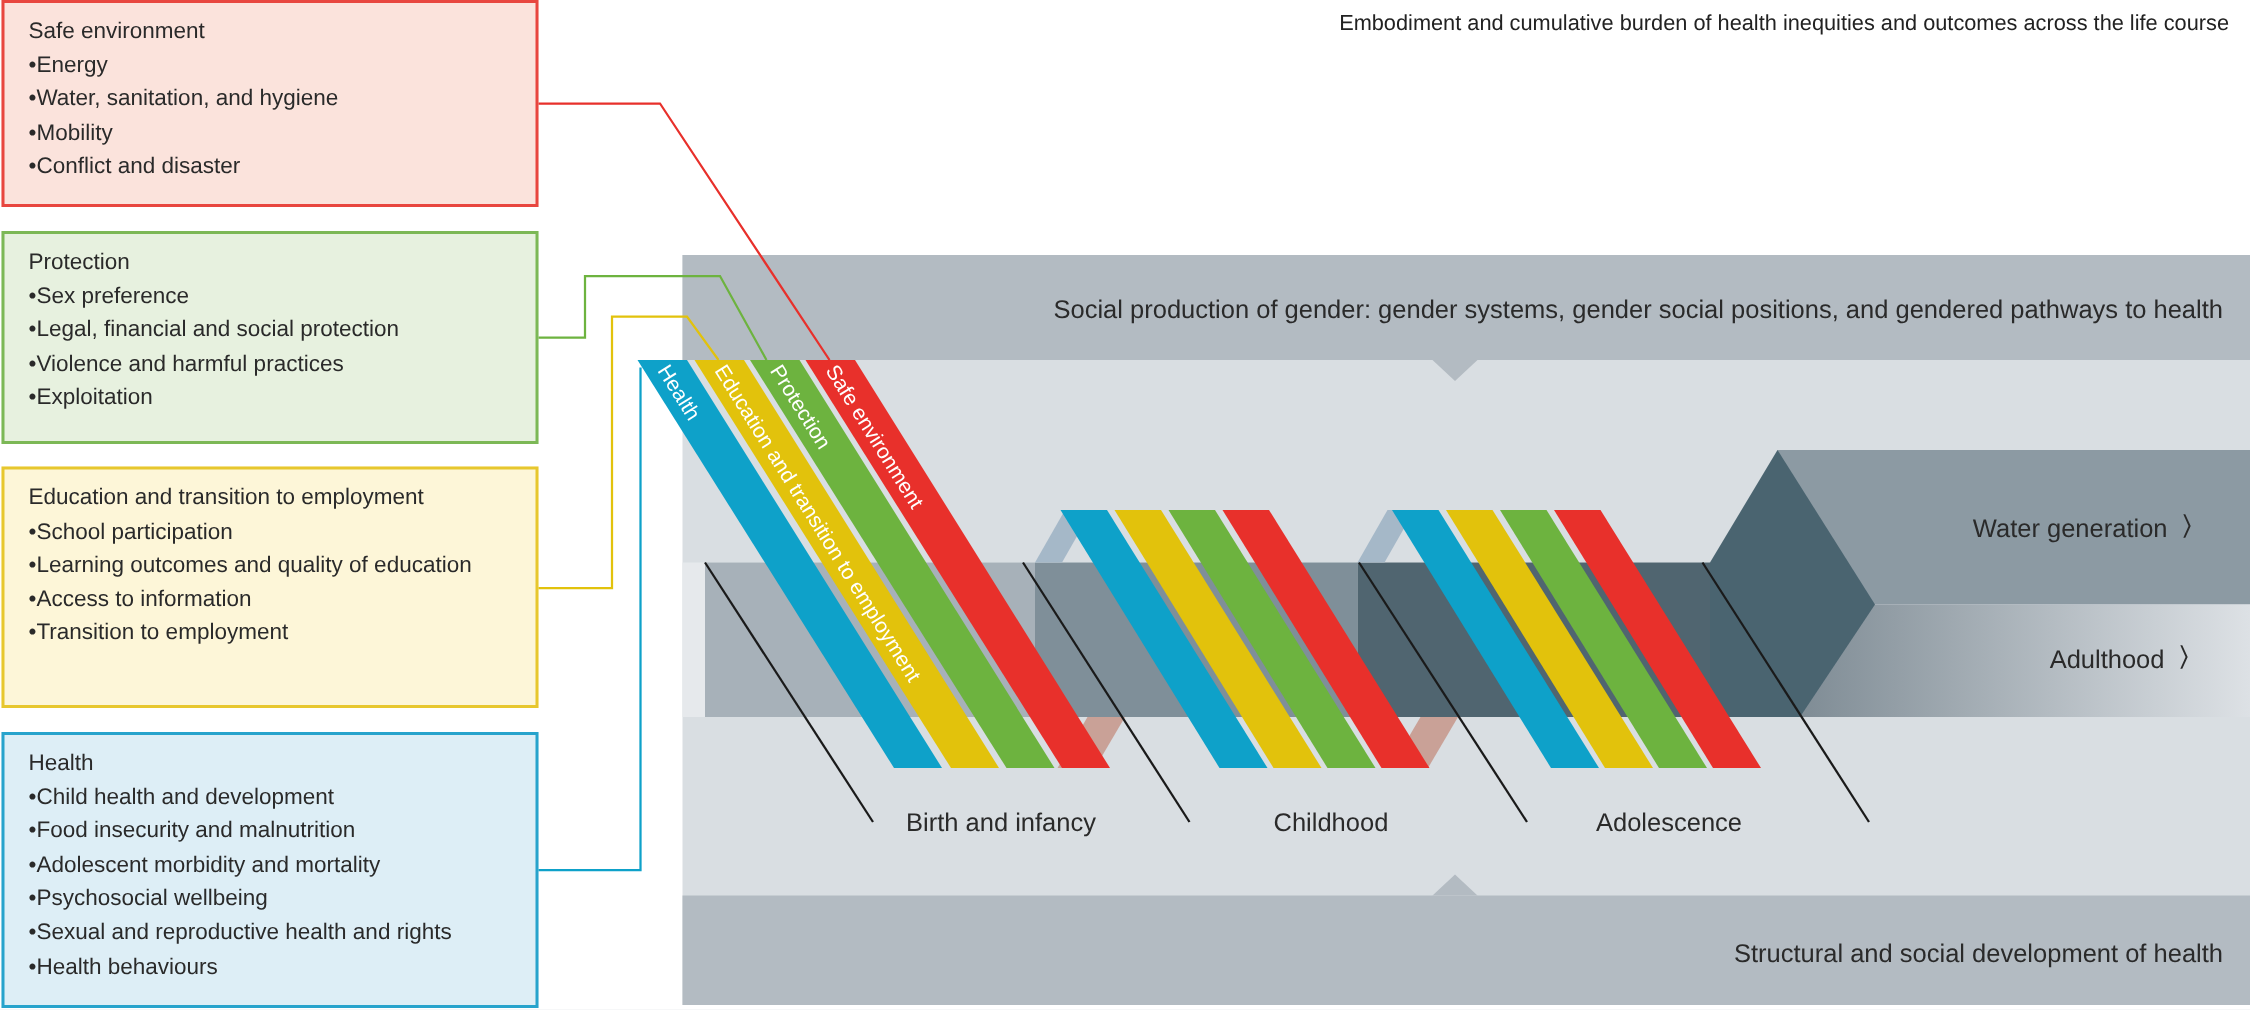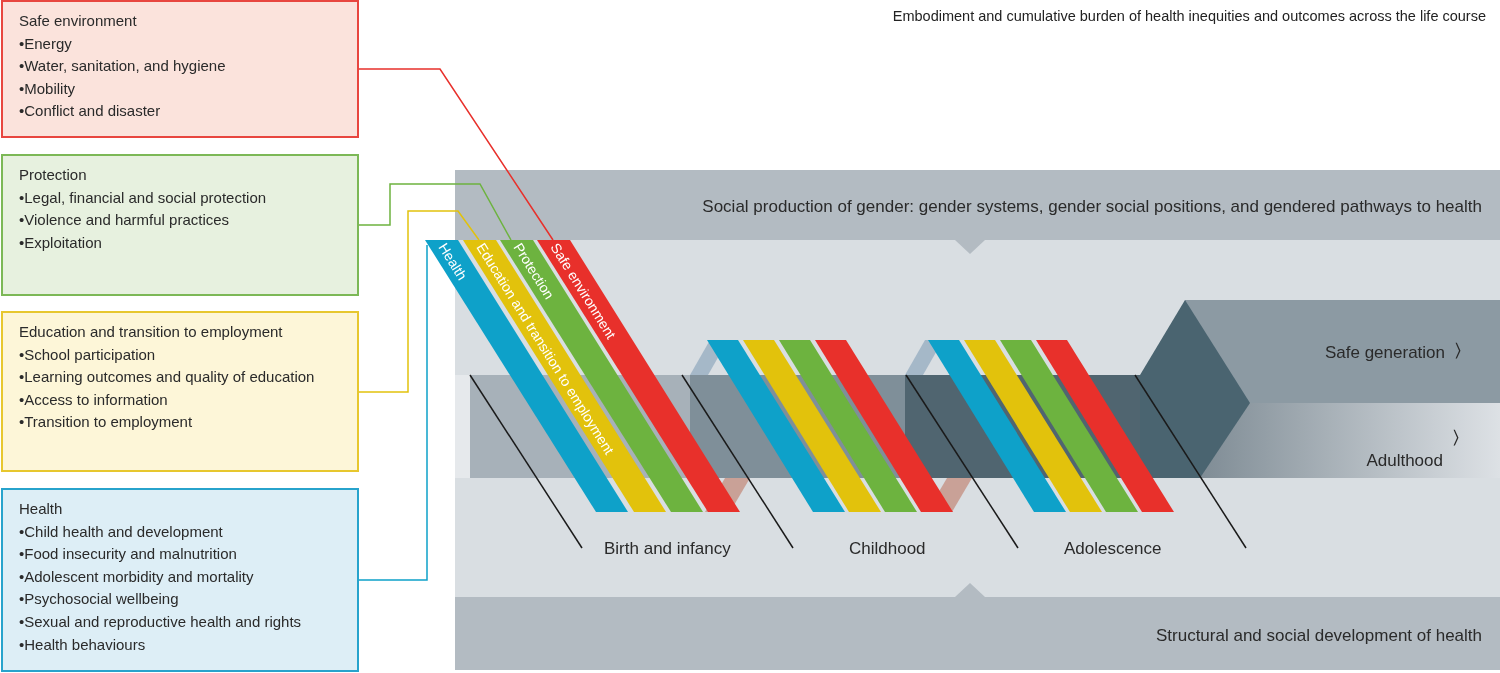--- a/index.html
+++ b/index.html
@@ -21,20 +21,21 @@
 
 <div id="box-safe" class="box">
   <span class="ttl">Safe environment</span>
   <span class="itm">Energy</span>
   <span class="itm">Water, sanitation, and hygiene</span>
   <span class="itm">Mobility</span>
   <span class="itm">Conflict and disaster</span>
 </div>
 <div id="box-prot" class="box">
   <span class="ttl">Protection</span>
+  <span class="itm">Sex preference</span>
   <span class="itm">Legal, financial and social protection</span>
   <span class="itm">Violence and harmful practices</span>
   <span class="itm">Exploitation</span>
 </div>
 <div id="box-edu" class="box">
   <span class="ttl">Education and transition to employment</span>
   <span class="itm">School participation</span>
   <span class="itm">Learning outcomes and quality of education</span>
   <span class="itm">Access to information</span>
   <span class="itm">Transition to employment</span>
@@ -110,16 +111,16 @@
   <polyline points="359,225 390,225 390,184 480,184 511,240" fill="none" stroke="#6db33f" stroke-width="1.5"></polyline>
   <polyline points="359,392 408,392 408,211 458,211 479,240" fill="none" stroke="#e2c20c" stroke-width="1.5"></polyline>
   <polyline points="359,580 427,580 427,245" fill="none" stroke="#0ea1c9" stroke-width="1.5"></polyline>
 </svg>
 
 <div class="lbl" style="right:18px;top:197px;">Social production of gender: gender systems, gender social positions, and gendered pathways to health</div>
 <div class="lbl" style="right:18px;top:626px;">Structural and social development of health</div>
 <div class="lbl" style="left:604px;top:539px;">Birth and infancy</div>
 <div class="lbl" style="left:849px;top:539px;">Childhood</div>
 <div class="lbl" style="left:1064px;top:539px;">Adolescence</div>
-<div class="lbl" style="right:55px;top:343px;">Safe generation</div>
+<div class="lbl" style="right:55px;top:343px;">Water generation</div>
 <div class="lbl" style="right:39px;top:340px;font-size:18px;">〉</div>
-<div class="lbl" style="right:57px;top:430px;margin-top:21px;">Adulthood</div>
+<div class="lbl" style="right:57px;top:430px;">Adulthood</div>
 <div class="lbl" style="right:41px;top:427px;font-size:18px;">〉</div>
 
 </body></html>

